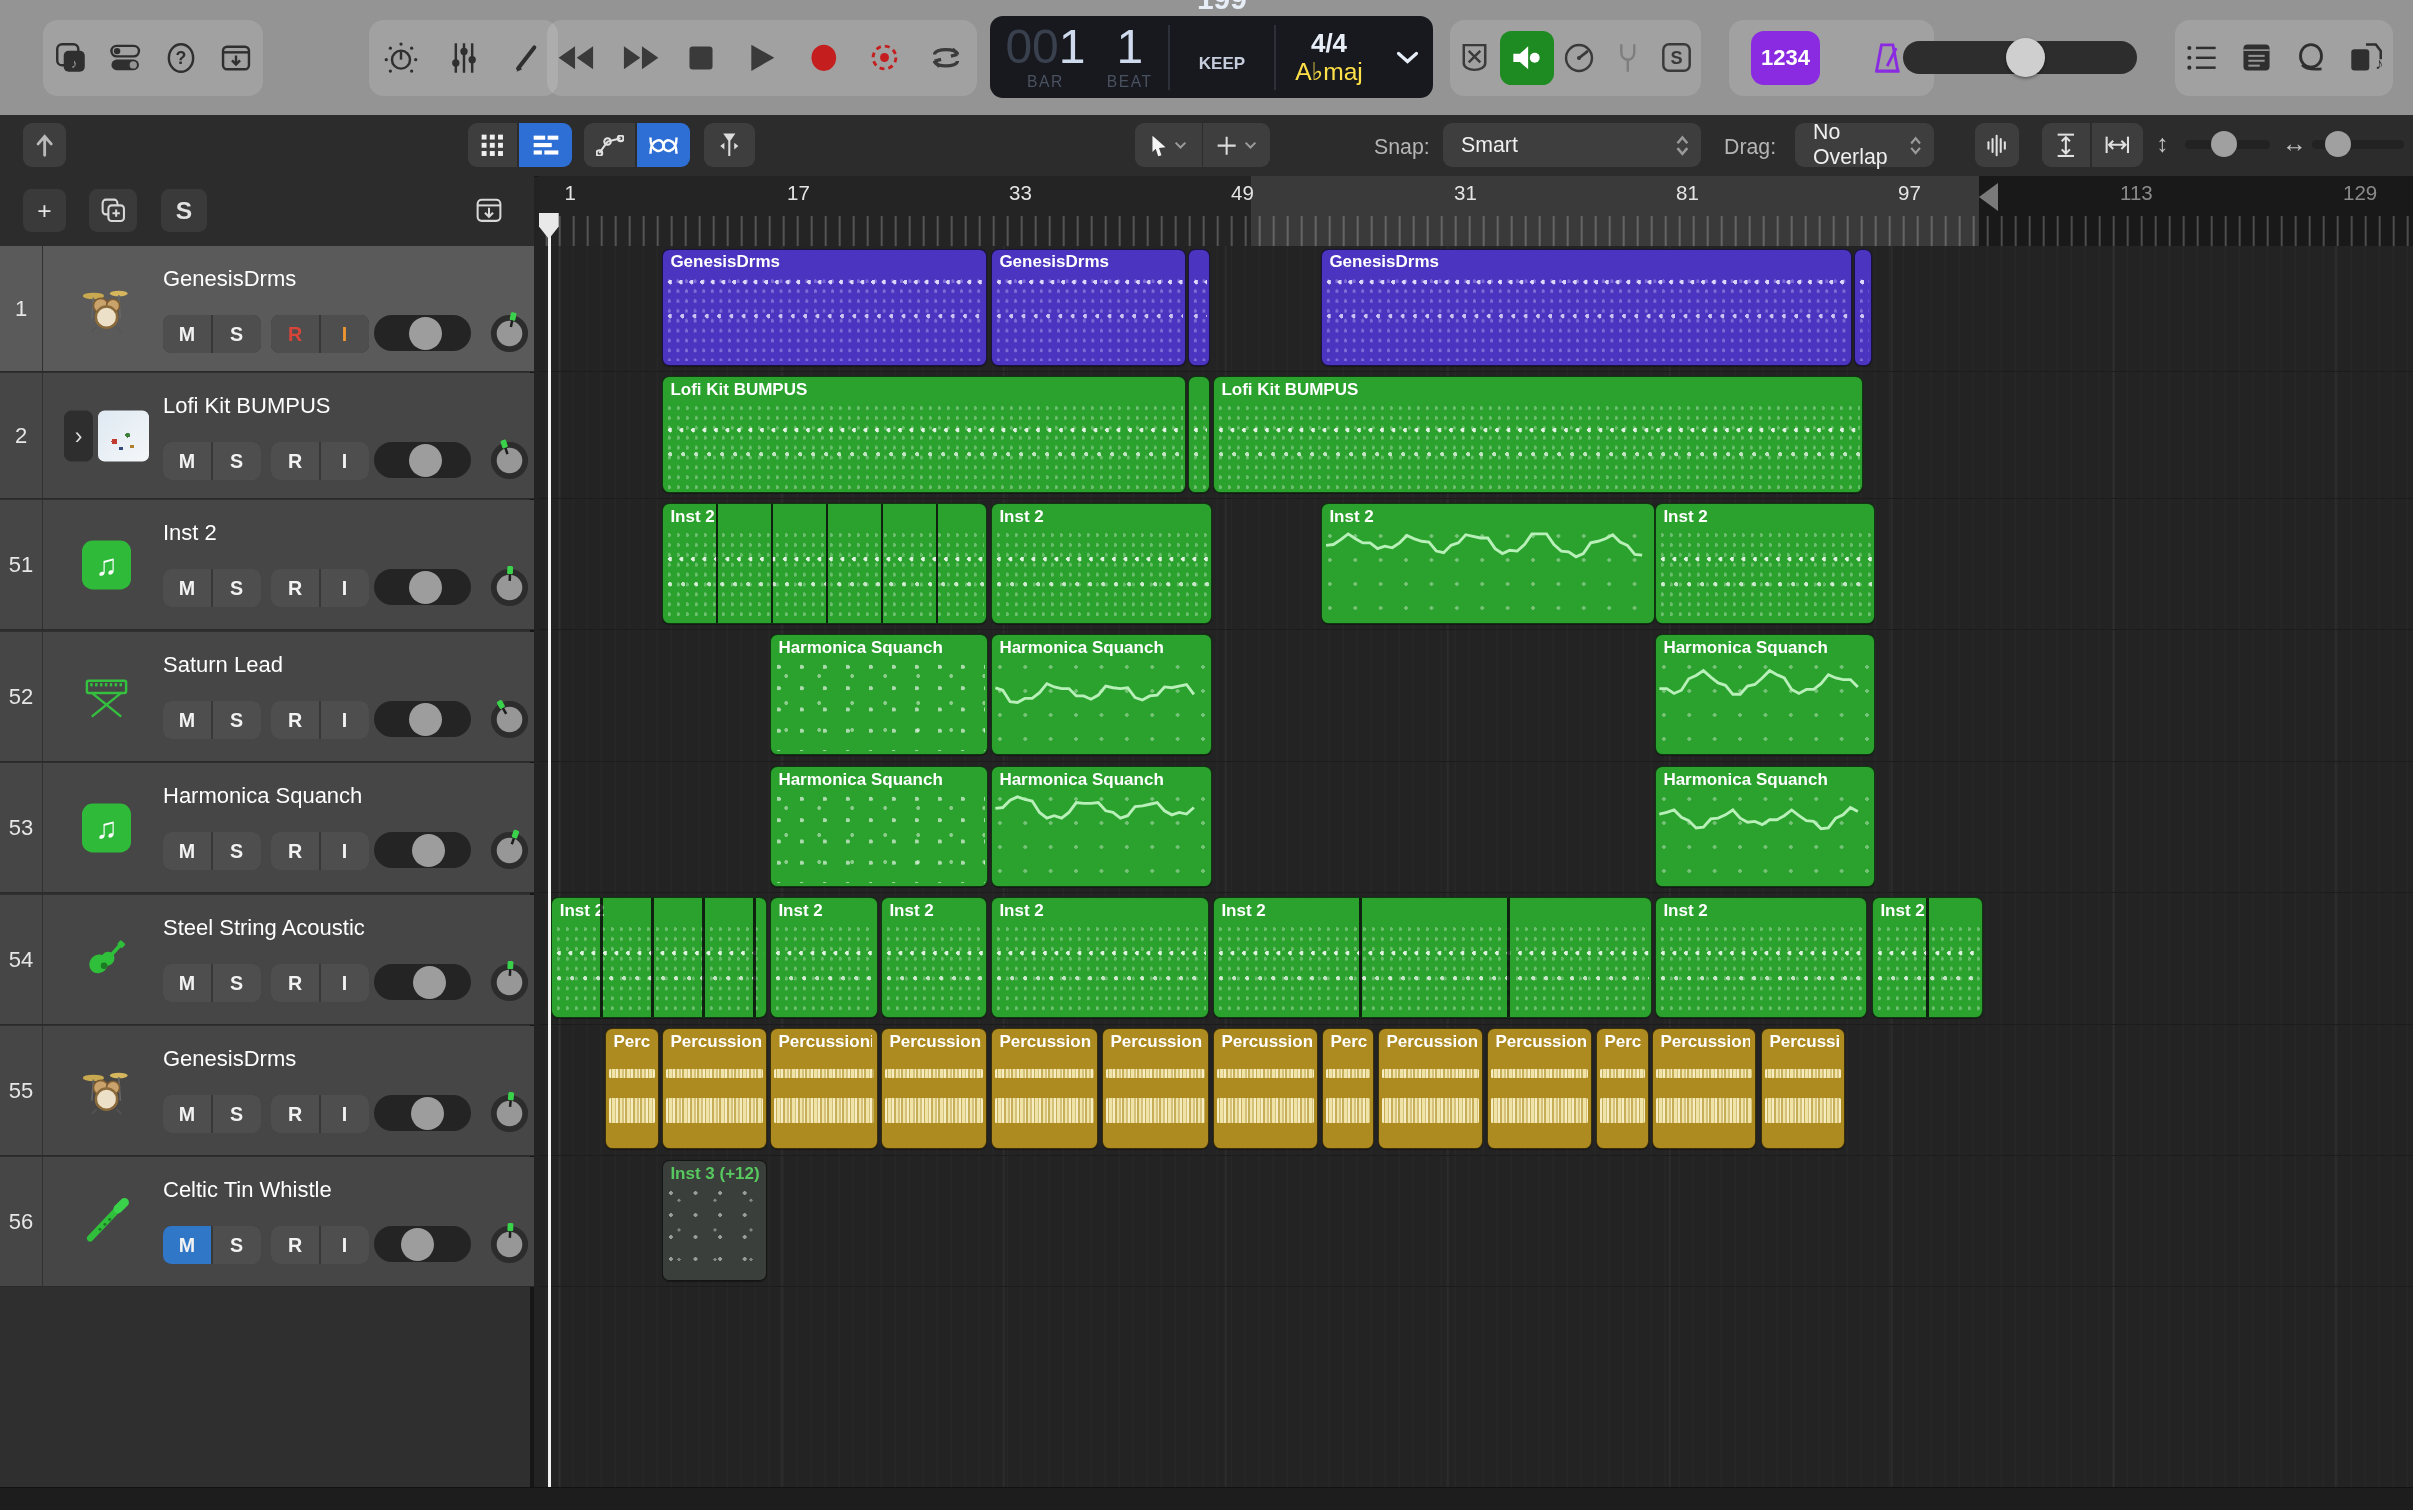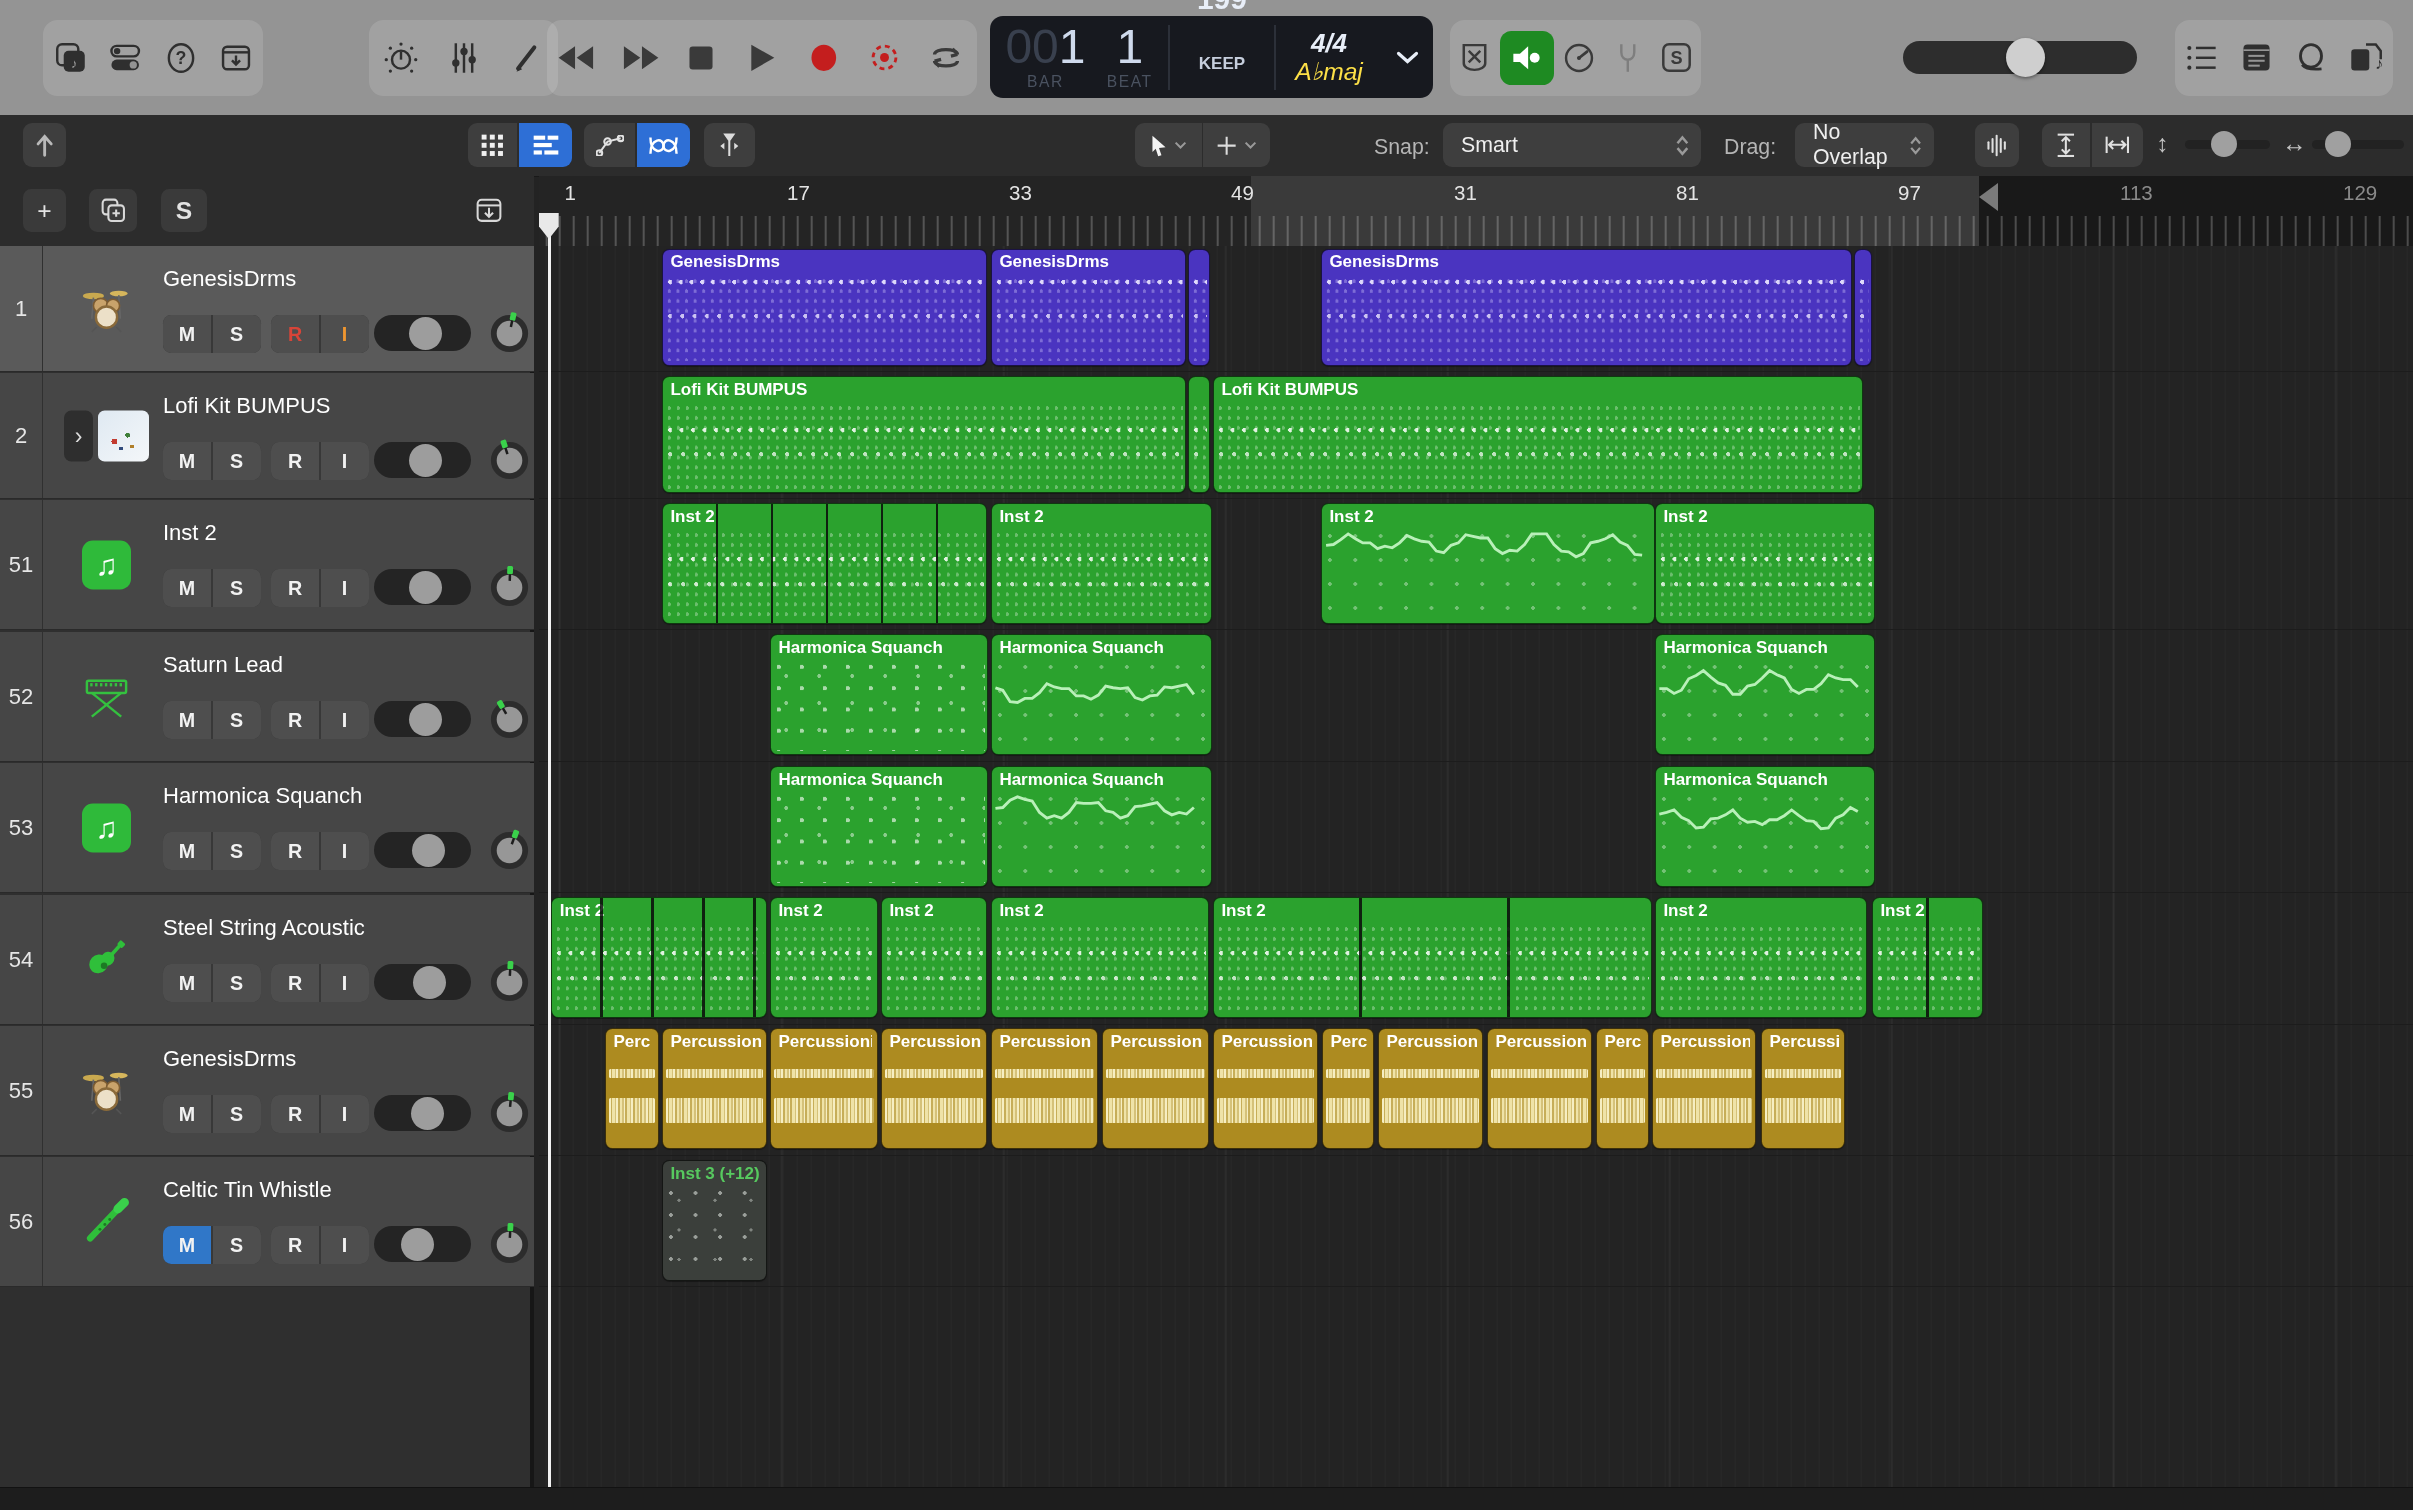--- a/index.html
+++ b/index.html
@@ -19,21 +19,21 @@
   .lcd-div{width:1.6px;background:#2c3039;margin:8.2px 0;}
   #lcd-barbeat{width:179px;flex-direction:row;align-items:flex-start;justify-content:center;gap:21.3px;padding-top:6.6px;}
   .lcd-col{display:flex;flex-direction:column;align-items:center;}
   .lcd-big{font-size:48px;font-weight:400;line-height:48px;color:#cfdaec;}
   .lcd-dim{color:#39404e;}
   .lcd-cap{font-size:15.6px;letter-spacing:1.6px;color:#4a5260;margin-top:1.6px;}
   #lcd-tempo{width:105px;gap:40px;}
   .lcd-tempo-num{font-size:30px;font-weight:700;color:#e8eef8;line-height:31px;}
   .lcd-keep{font-size:17px;font-weight:700;color:#c6cedd;line-height:19.7px;}
   .lcd-tempo-cap{font-size:15.6px;color:#4a5260;letter-spacing:0.8px;}
-  #lcd-key{width:107px;font-style:italic;}
+  #lcd-key{width:107px;}
   .lcd-sig{font-size:26px;font-weight:700;line-height:29.6px;color:#e8eef8;}
   .lcd-key-name{font-size:24.6px;color:#fde047;line-height:28px;}
   #lcd-chevron{width:51px;display:flex;align-items:center;justify-content:center;}
   
   #vol-slider{position:absolute;left:1903px;top:41px;width:234px;height:33px;border-radius:16.4px;background:#2d2d2d;}
   #vol-knob{position:absolute;top:-3.3px;width:39px;height:39px;border-radius:50%;background:#cfcfcf;box-shadow:0 1.6px 3.3px rgba(0,0,0,.4);}
 
   
   #row2{position:absolute;left:0;top:115px;width:2413px;height:62px;background:#2c2c2c;border-bottom:1.6px solid #191919;}
   .r2-btn{position:absolute;top:8.2px;height:44px;background:#3e3e3e;border-radius:9px;display:flex;align-items:center;
@@ -316,20 +316,32 @@
           </svg>
       </div>
       <div class="tb-ico">
         <svg width="33" height="33" viewBox="0 0 40 40">
             <rect x="4" y="4" width="32" height="32" rx="7" fill="none" stroke="#3a3a3a" stroke-width="3"></rect>
             <text x="20" y="28" font-size="22" font-weight="bold" fill="#3a3a3a" text-anchor="middle">S</text>
           </svg>
       </div>
     </div>
 
+    <div class="tb-group" style="left:1729px;width:205px;">
+      <div style="width:69px;height:54px;border-radius:13px;background:#8a2be2;display:flex;align-items:center;justify-content:center;color:#fff;font-size:22px;font-weight:700;">
+          <span>1234</span>
+        </div>
+      <div class="tb-ico">
+        <svg width="36" height="36" viewBox="0 0 44 44">
+            <path d="M14 6 h14 l6 32 h-26 z" fill="none" stroke="#8a2be2" stroke-width="3.5"></path>
+            <line x1="21" y1="32" x2="32" y2="10" stroke="#8a2be2" stroke-width="3.5"></line>
+            <line x1="8" y1="38" x2="36" y2="38" stroke="#8a2be2" stroke-width="3.5"></line>
+          </svg>
+      </div>
+    </div>
 
     <div id="vol-slider">
       <div id="vol-knob" style="left: 103px;"></div>
     </div>
 
     <div class="tb-group" style="left:2175px;width:218px;">
       <div class="tb-ico">
         <svg width="33" height="29.6" viewBox="0 0 40 36">
             <g stroke="#2f2f2f" stroke-width="3">
               <line x1="12" y1="6" x2="36" y2="6"></line>

